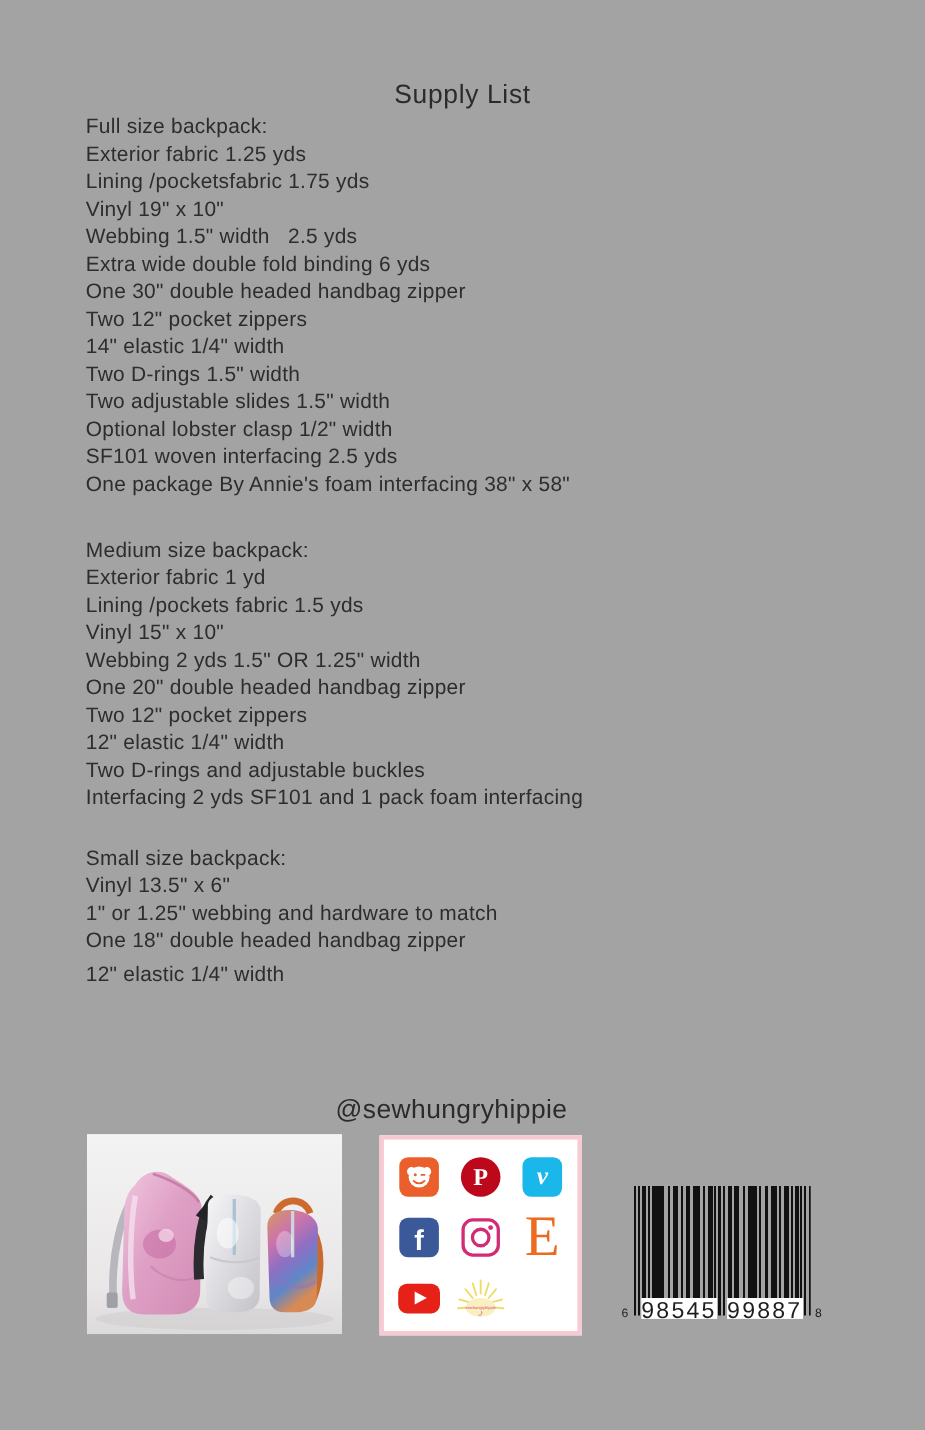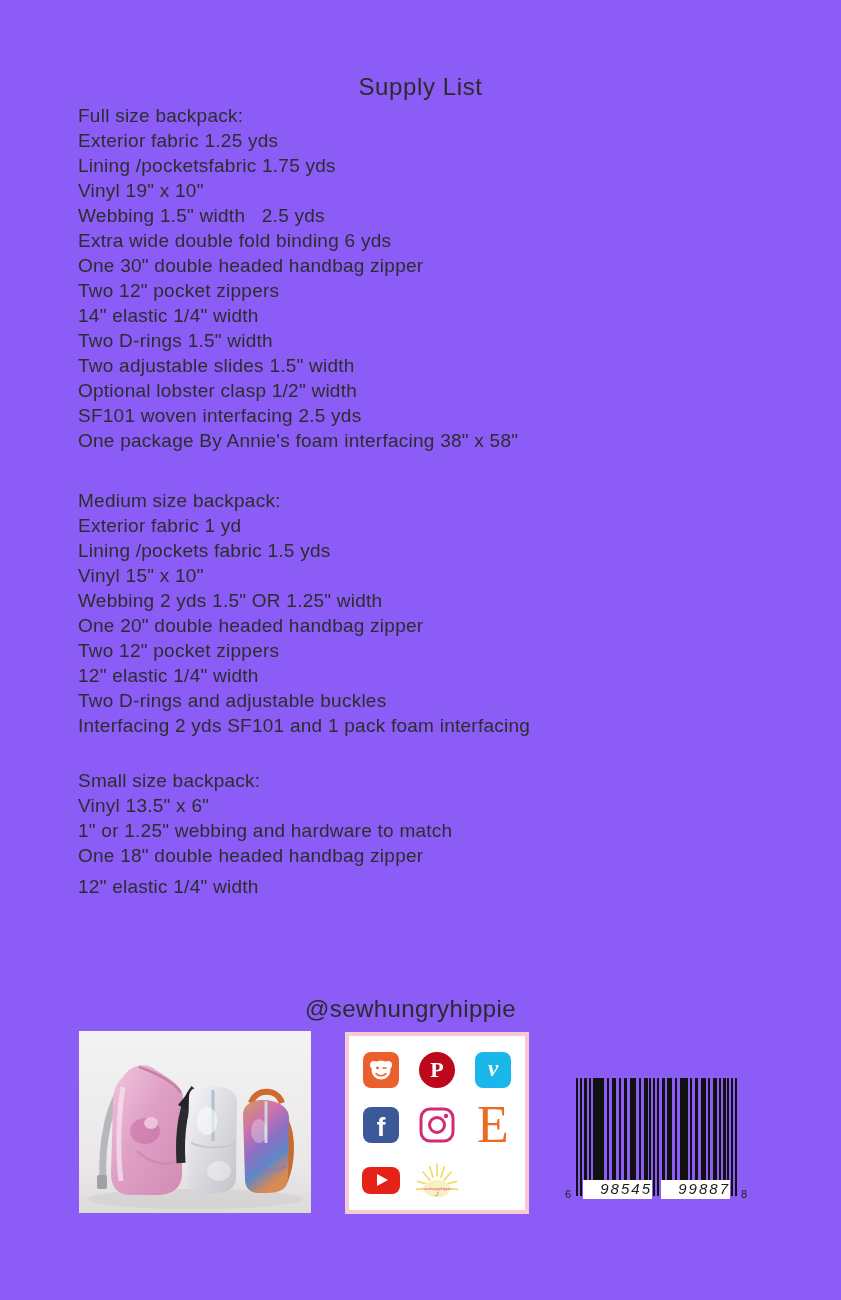--- a/index.html
+++ b/index.html
@@ -1,16 +1,16 @@
 <!DOCTYPE html>
 <html><head>
 <meta charset="utf-8">
 <style>
   html,body{margin:0;padding:0;background:#ffffff;}
-  .page{position:relative;width:841px;height:1300px;background:#8b5cf6;overflow:hidden;
+  .page{position:relative;width:841px;height:1300px;background:#a3a3a3;overflow:hidden;
         font-family:"Liberation Sans",sans-serif;color:#2e2e2e;}
 
   .title{position:absolute;top:73px;left:0;right:0;margin:0;text-align:center;
          font-size:24px;font-weight:400;letter-spacing:0.6px;color:#2b2b2b;}
 
   .supply-list{position:absolute;left:78px;top:103px;}
   .line{font-size:19px;line-height:25px;letter-spacing:0.25px;white-space:pre;color:#2d2d2d;}
   .sec-medium{margin-top:35px;}
   .sec-small{margin-top:30px;}
   .gap-top{margin-top:6px;}
@@ -37,22 +37,22 @@
   .facebook span{color:#fff;font-size:26px;font-weight:bold;margin-top:4px;}
   .etsy span{color:#ed6b21;font-size:52px;line-height:44px;font-family:"Liberation Serif",serif;}
   .youtube{width:38px;height:27px;border-radius:8px;background:#e62117;display:flex;align-items:center;justify-content:center;}
   .yt-tri{width:0;height:0;border-left:11px solid #fff;border-top:6.5px solid transparent;border-bottom:6.5px solid transparent;margin-left:2px;}
 
   
   .barcode-block{position:absolute;left:566px;top:1040px;width:190px;height:175px;}
   .sku{position:absolute;top:0;left:10px;width:161px;text-align:center;font-size:25px;
        letter-spacing:0.5px;color:#1d1d1d;}
   .bars{position:absolute;left:10px;top:38px;}
-  .bdigits{position:absolute;top:140px;width:69px;height:19px;background:#ffffff;text-align:right;
-           font-size:15px;letter-spacing:2px;color:#1d1d1d;font-family:"Liberation Sans",sans-serif;font-style:italic;}
+  .bdigits{position:absolute;top:140px;width:69px;height:19px;background:#ffffff;text-align:left;
+           font-size:21px;letter-spacing:2px;color:#1d1d1d;font-family:"Liberation Sans",sans-serif;}
   .g1{left:17px;}
   .g2{left:95px;}
   .bdigit{position:absolute;top:148px;font-size:11px;color:#1d1d1d;}
   .d-left{left:-1px;}
   .d-right{left:175px;}
 </style>
 </head>
 <body>
 
 <div class="page">

